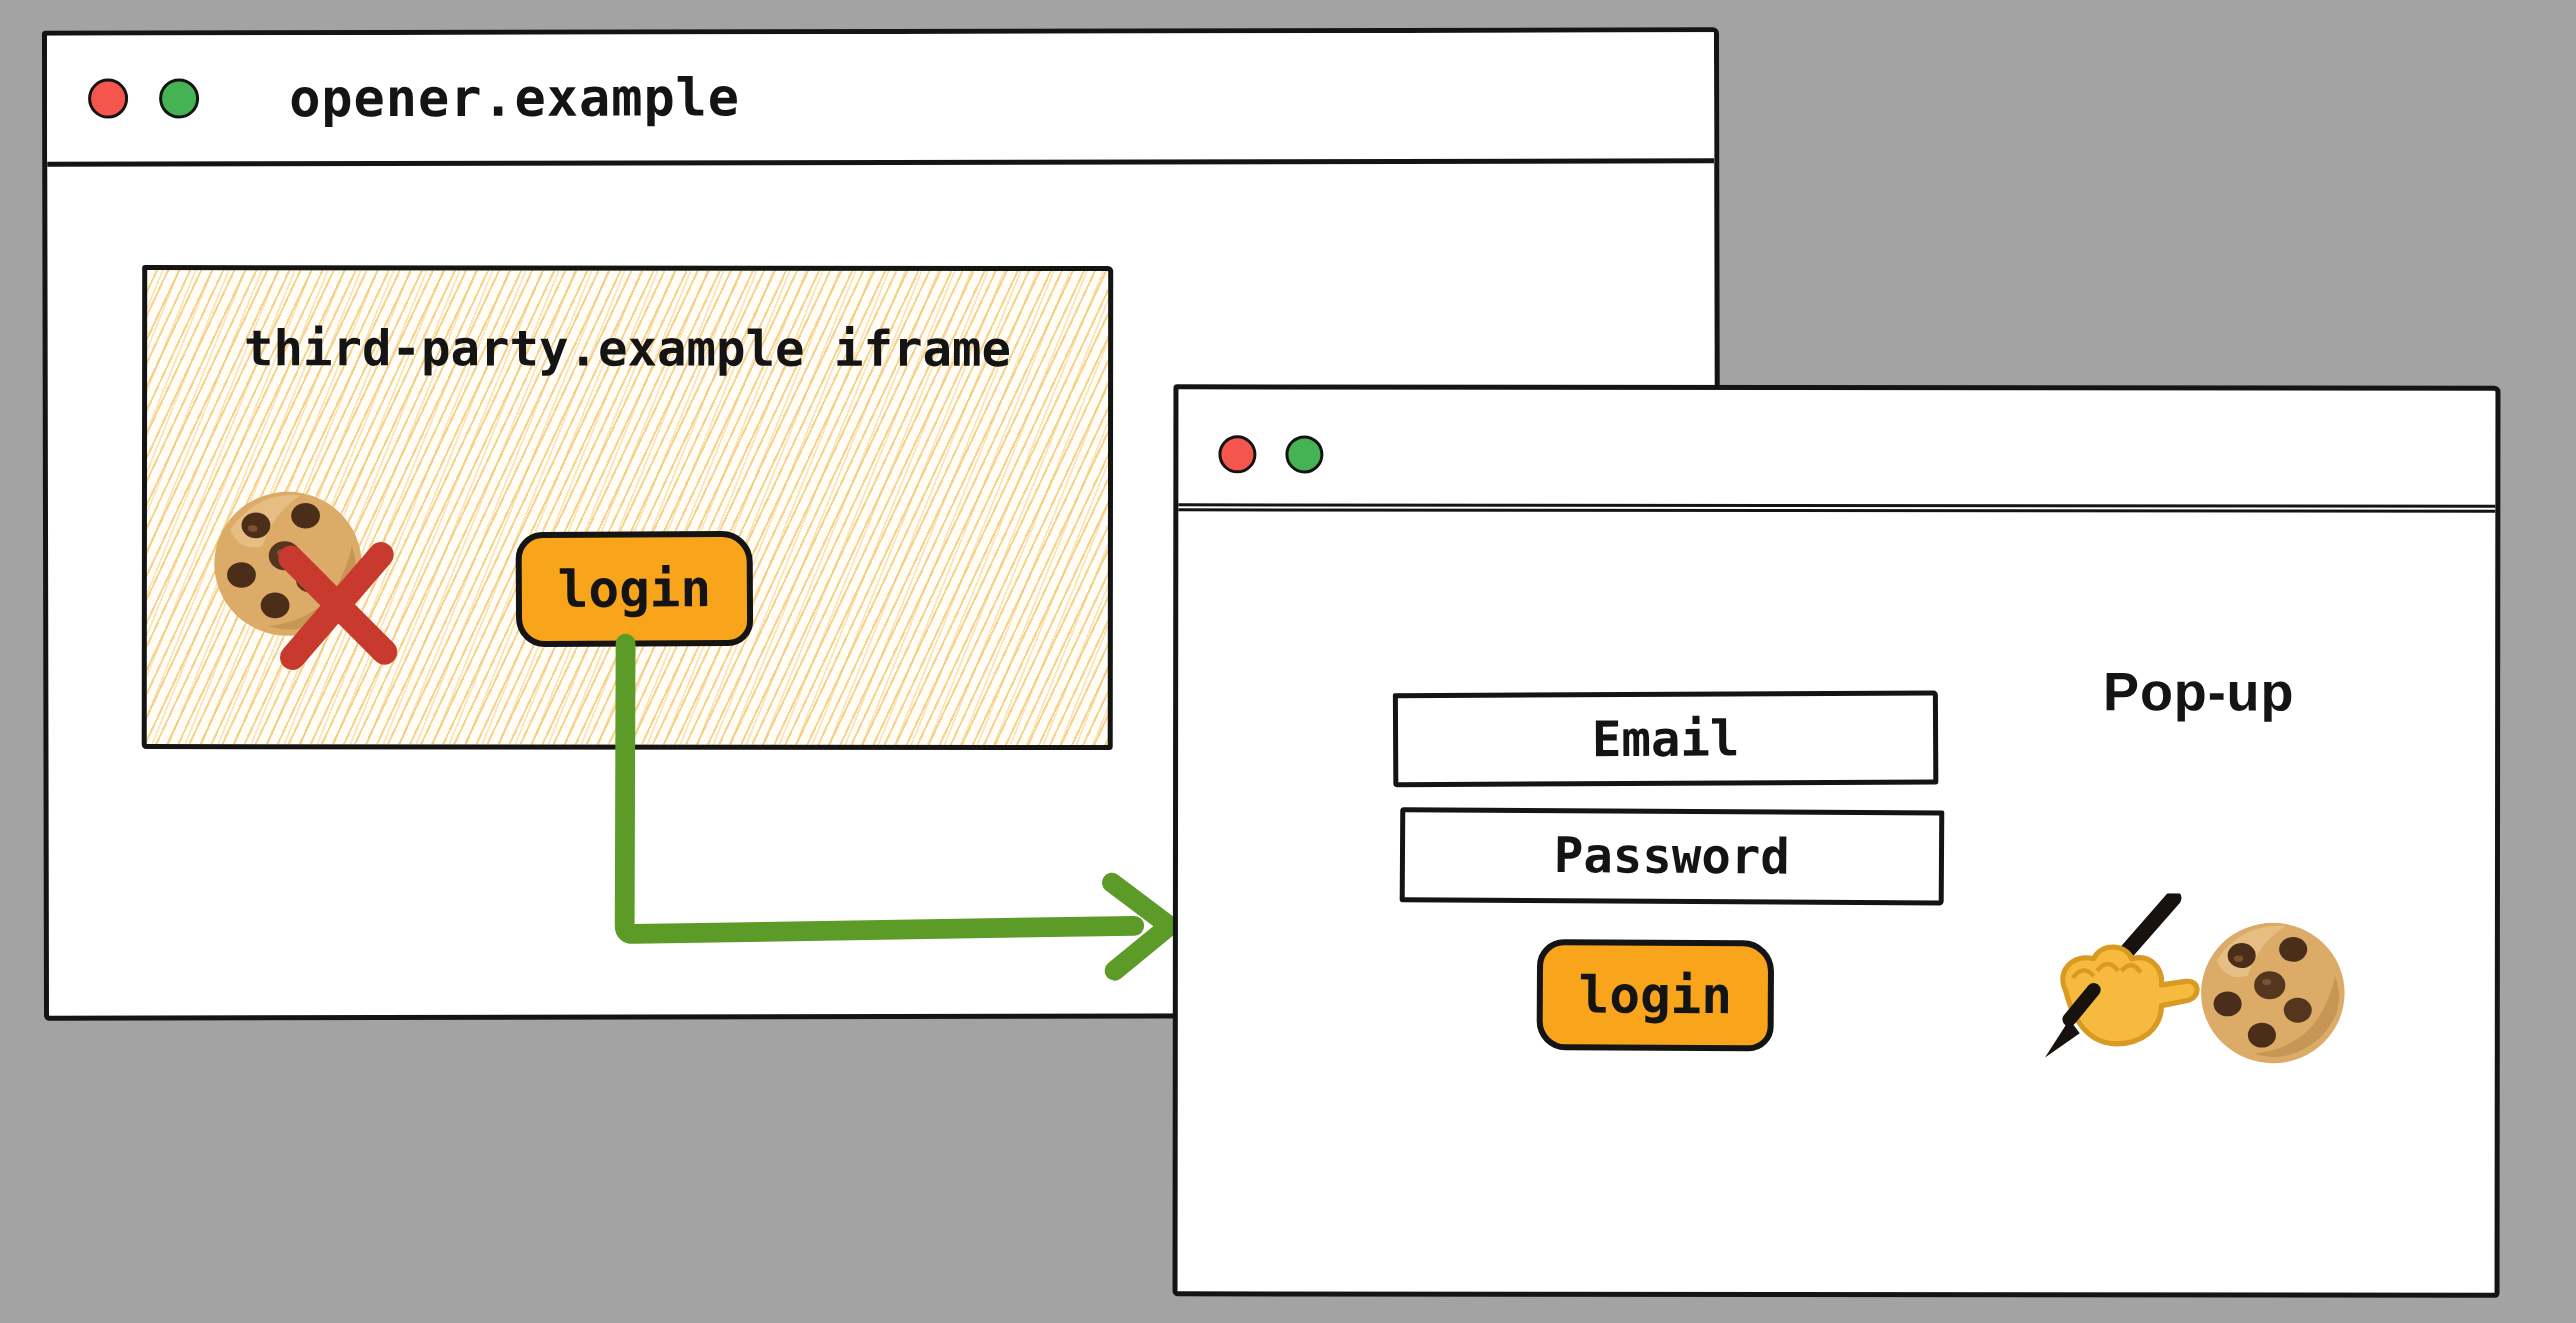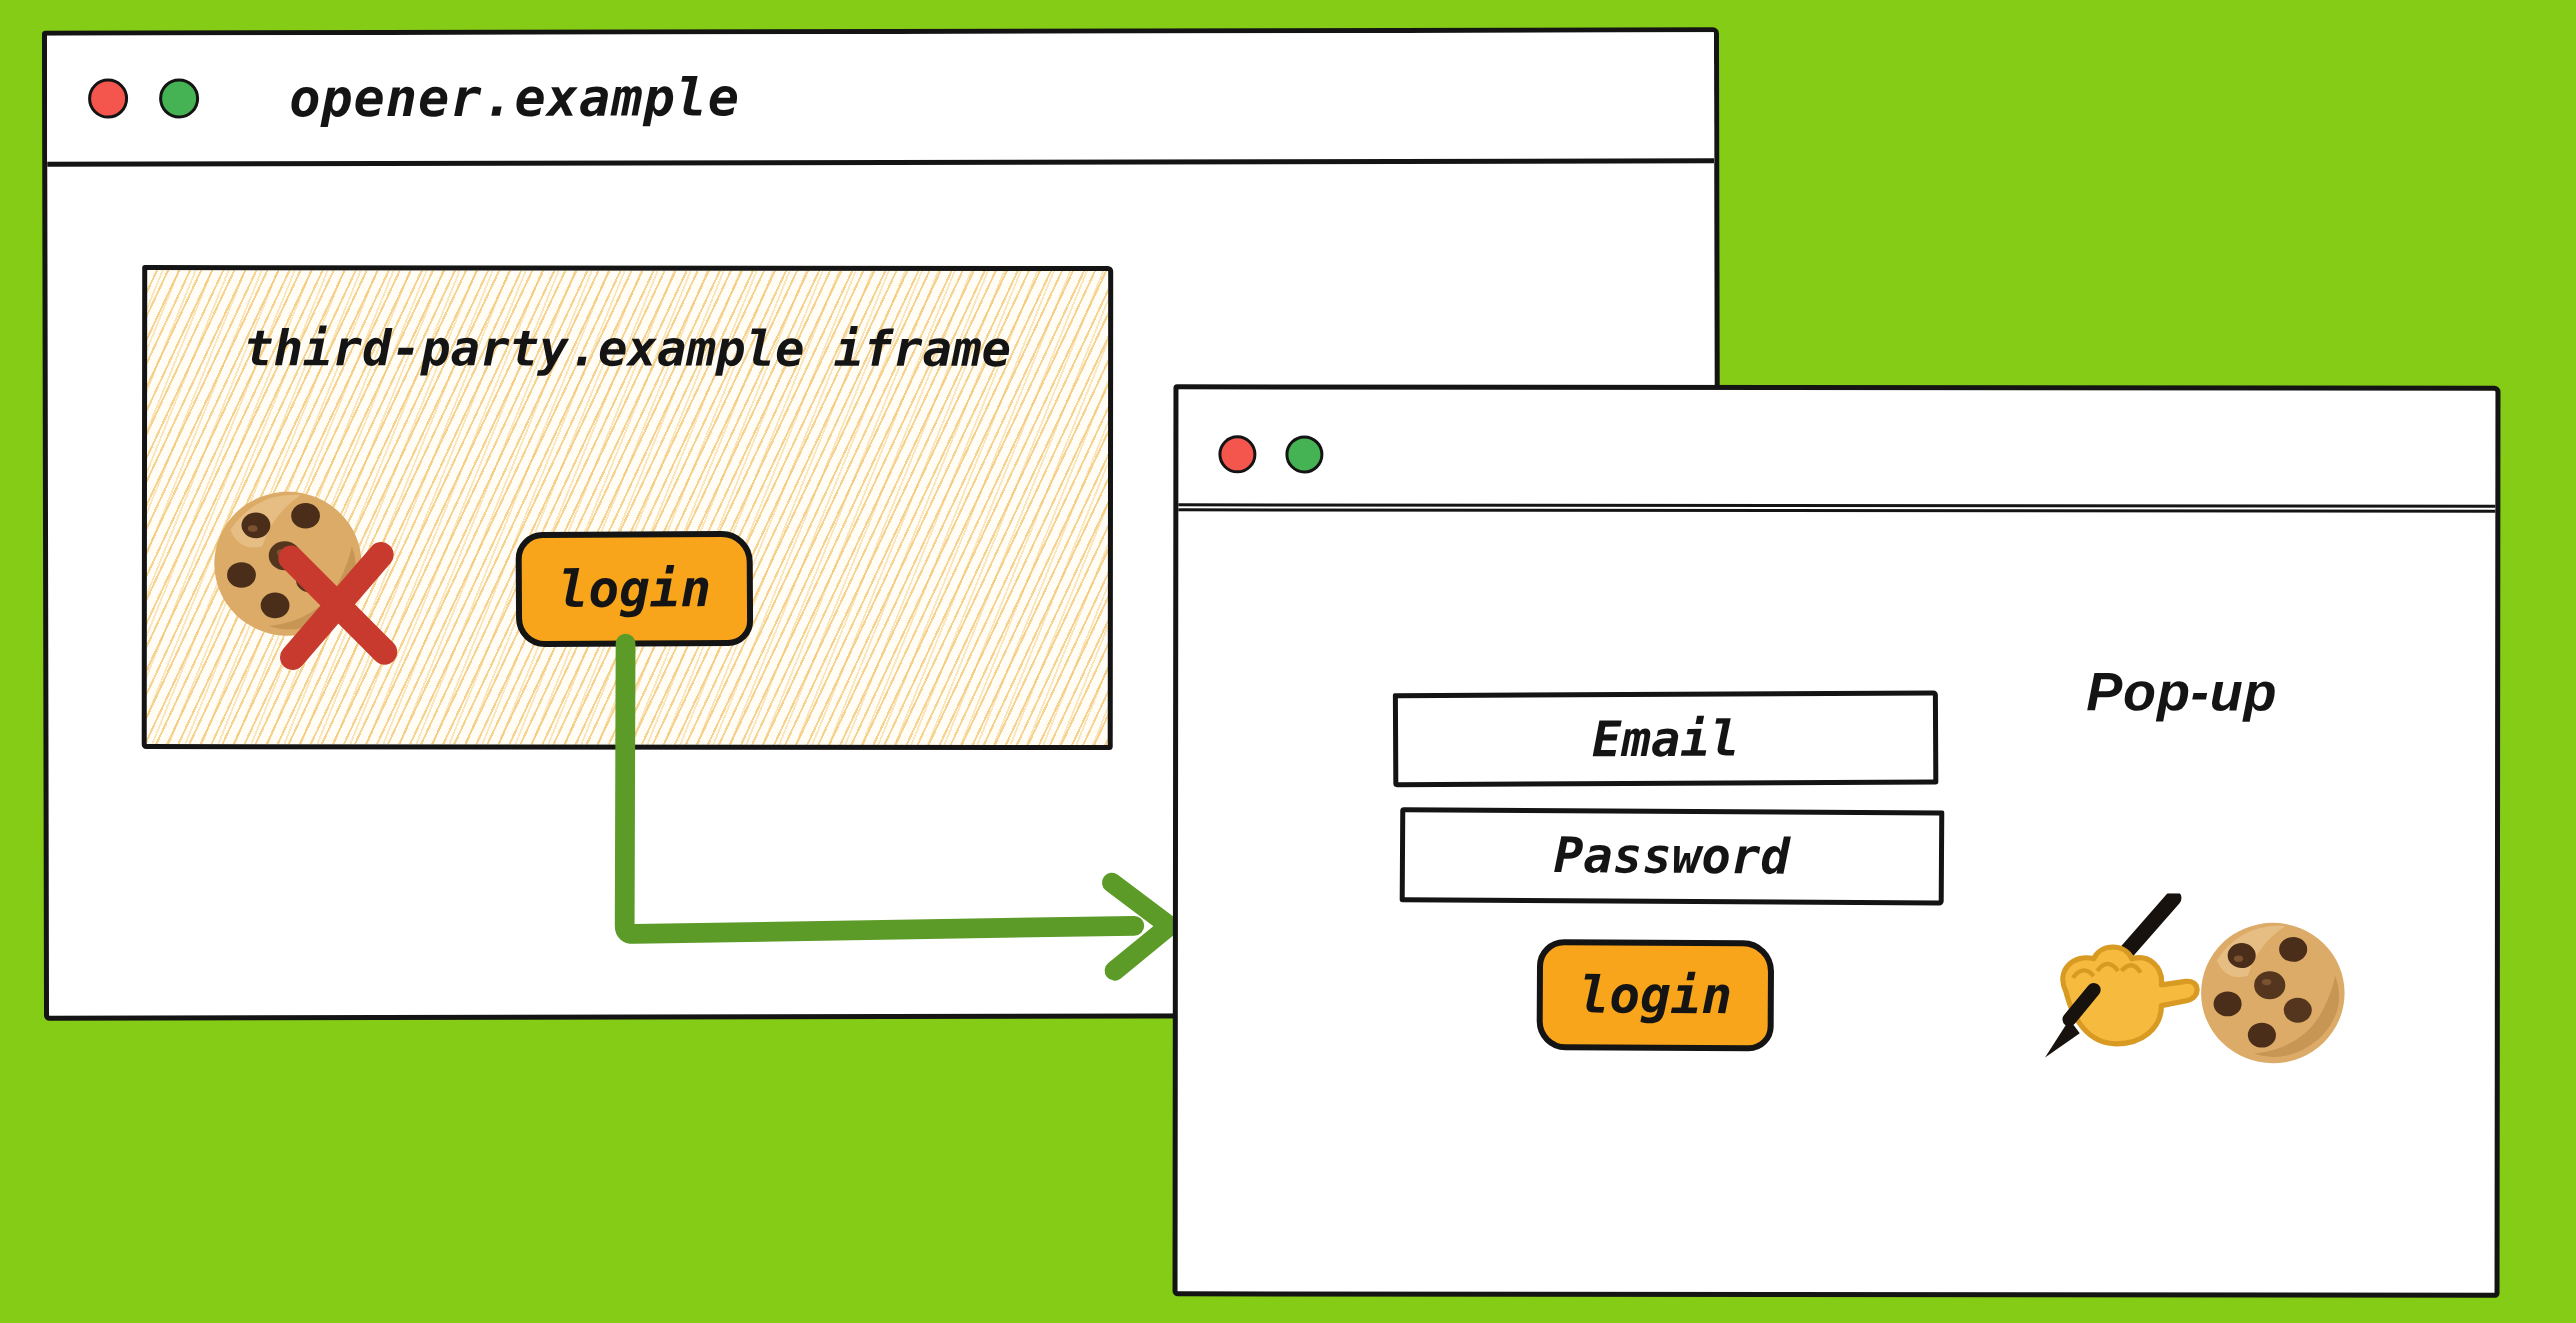--- a/index.html
+++ b/index.html
@@ -2,24 +2,23 @@
 <html style="font-size:14.4px"><head>
 <meta charset="utf-8">
 <style>
   * { box-sizing: border-box; margin: 0; padding: 0; }
   html, body { background: #ffffff; }
   #canvas {
     position: relative;
     width: 2576px;
     height: 1324px;
     overflow: hidden;
-    background: #84cc16;
+    background: #a3a3a3;
     font-family: "DejaVu Sans Mono", "Liberation Mono", monospace;
     color: #141414;
-    font-style: italic;
   }
 
   
   .sketch {
     background-color: #fffdf6;
     background-image:
       repeating-linear-gradient(115deg,
         rgba(243,197,110,0) 0px, rgba(243,197,110,0) 8px,
         rgba(243,197,110,0.75) 8px, rgba(243,197,110,0.75) 10px),
       repeating-linear-gradient(112deg,
@@ -120,20 +119,21 @@
     border-bottom: 8px double #141414;
     background: transparent;
   }
   #popup-titlebar .dot { width: 38px; height: 38px; }
   #popup-titlebar .win-title { margin-left: 56px; }
 
   #popup-annotation {
     position: absolute;
     left: 908px; top: 270px;
     width: 225px;
+    text-align: center;
     font-family: "Liberation Sans", sans-serif;
     font-weight: 600;
     font-size: 54px;
     letter-spacing: 0.9px;
   }
 
   .sketch-input {
     position: absolute;
     display: flex;
     align-items: center;

